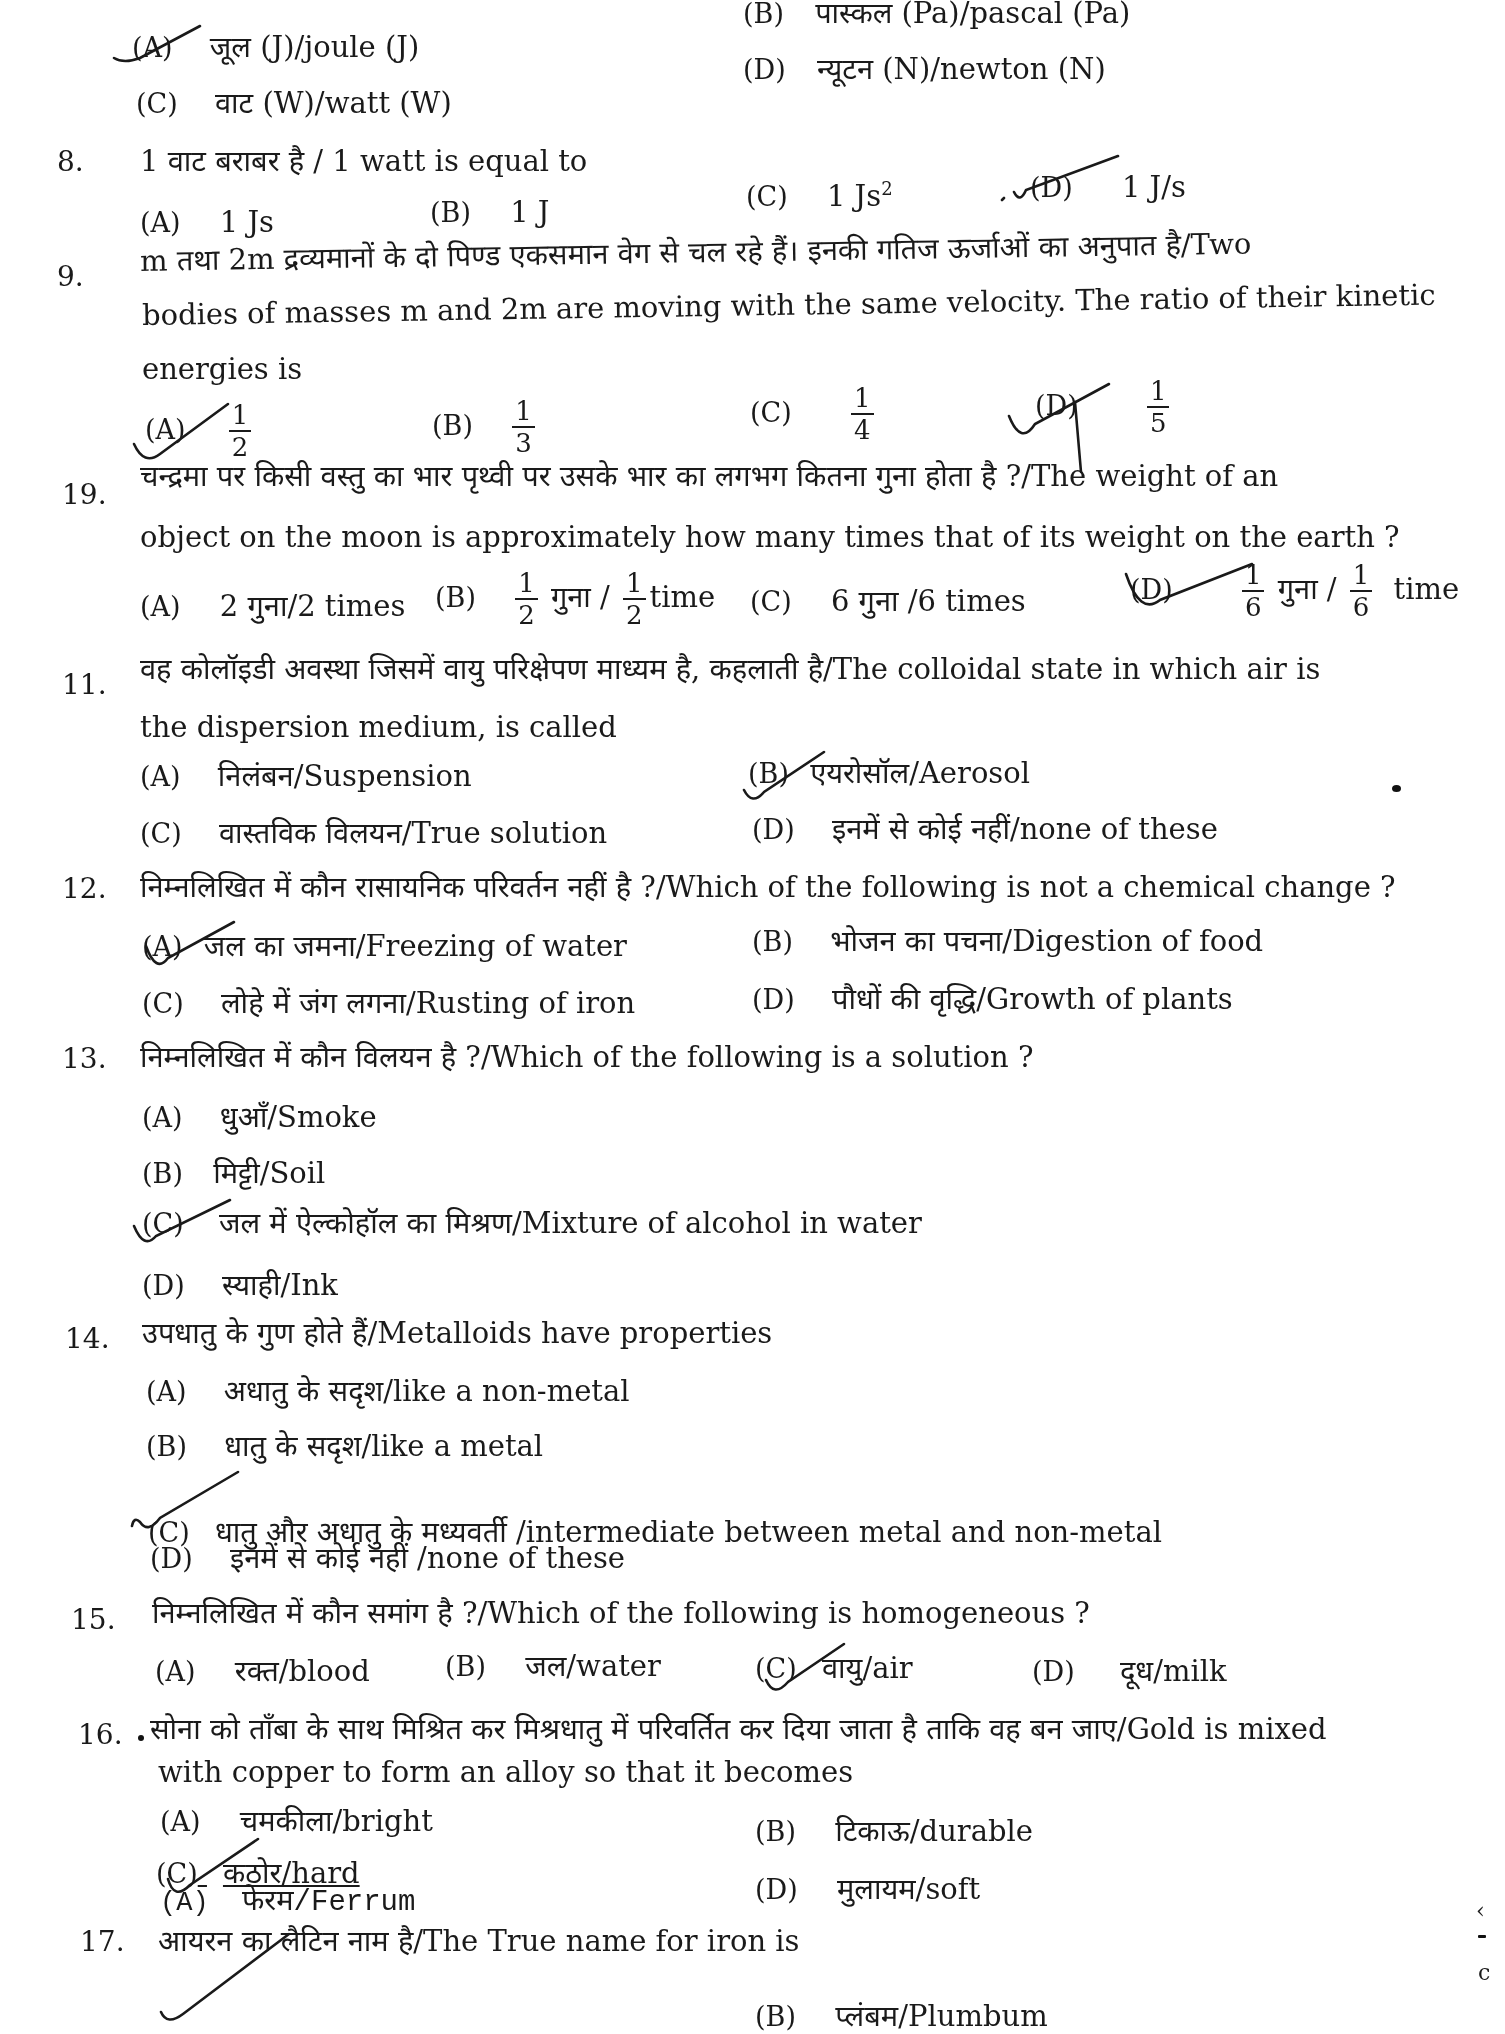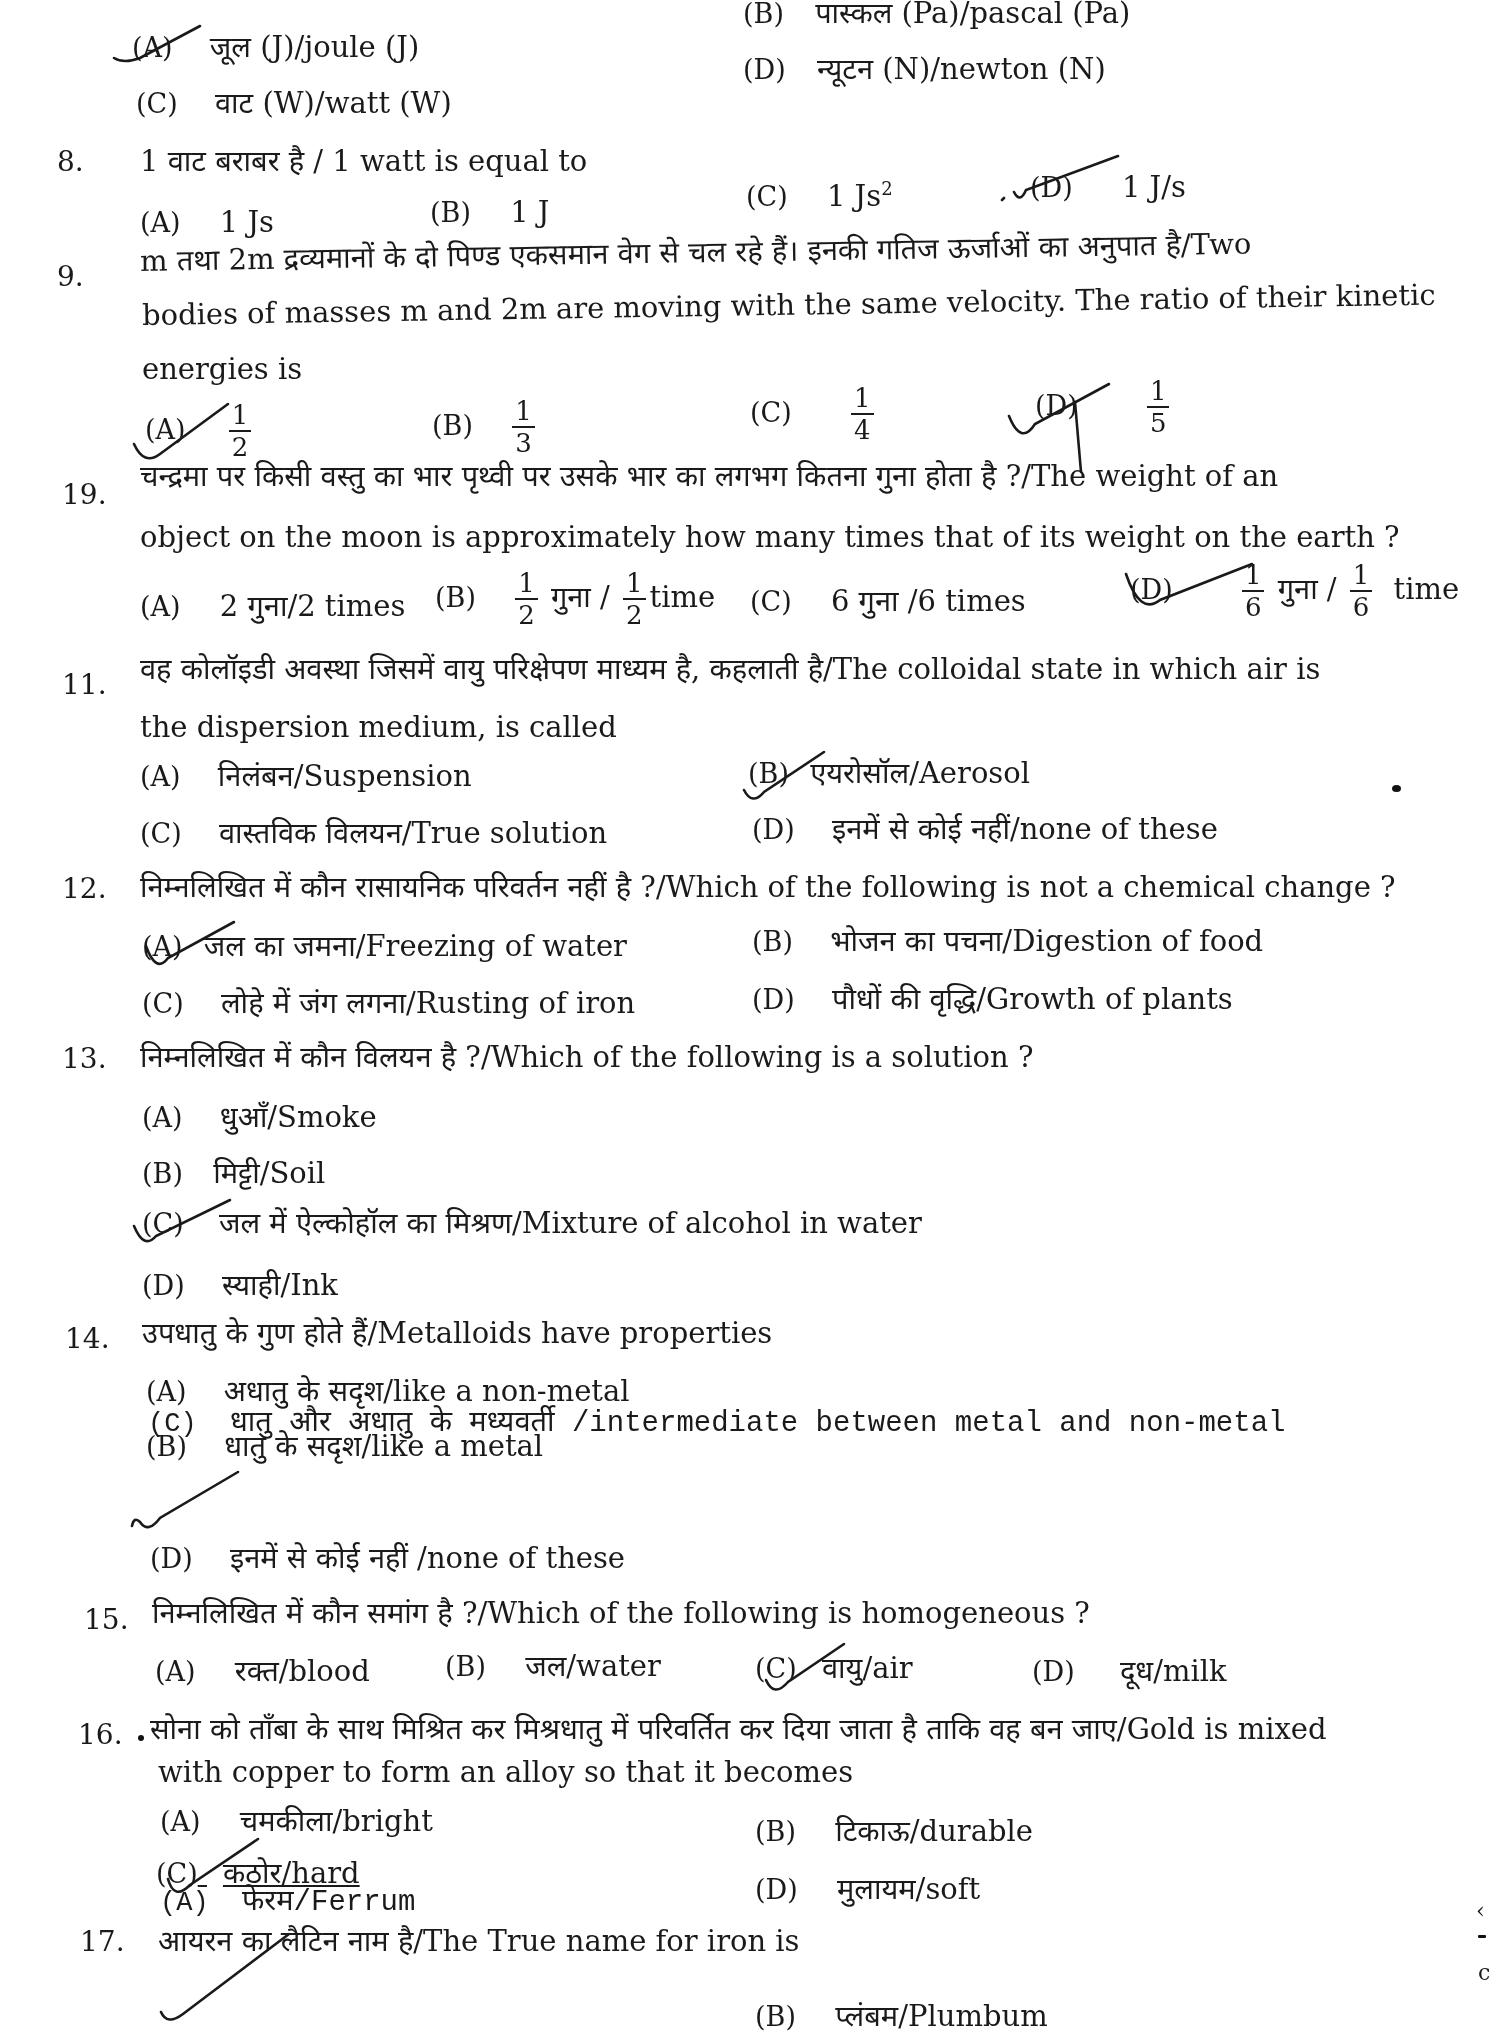--- a/index.html
+++ b/index.html
@@ -189,33 +189,33 @@
 <div class="abs qn" style="left:65px; top:1322px;">14.</div>
 <div class="abs q" style="left:142px; top:1312px;">उपधातु के गुण होते हैं/Metalloids have properties</div>
 <div class="abs opt" style="left:146px; top:1370px;">
   <span class="lbl">(A)</span>
   <span style="margin-left:28px">अधातु के सदृश/like a non-metal</span>
 </div>
 <div class="abs opt" style="left:146px; top:1425px;">
   <span class="lbl">(B)</span>
   <span style="margin-left:28px">धातु के सदृश/like a metal</span>
 </div>
-<div class="abs opt" style="left:148px; top:1400px;font-family:Liberation Mono, monospace;">
+<div class="abs opt" style="left:148px; top:1511px;">
   <span class="lbl">(C)</span>
   <span style="margin-left:16px">धातु और अधातु के मध्यवर्ती /intermediate between metal and non-metal</span>
 </div>
 <svg class="tick" style="left:128px; top:1468px;" width="120" height="80">
     <path d="M4 58 Q6 48 12 54 Q20 66 32 50 L110 4"></path>
   </svg>
 <div class="abs opt" style="left:150px; top:1537px;">
   <span class="lbl">(D)</span>
   <span style="margin-left:28px">इनमें से कोई नहीं /none of these</span>
 </div>
 
-<div class="abs qn" style="left:84px; top:1603px;">15.</div>
+<div class="abs qn" style="left:71px; top:1603px;">15.</div>
 <div class="abs q" style="left:152px; top:1592px;">निम्नलिखित में कौन समांग है ?/Which of the following is homogeneous ?</div>
 <div class="abs opt" style="left:155px; top:1650px;">
   <span class="lbl">(A)</span>
   <span style="margin-left:30px">रक्त/blood</span>
 </div>
 <div class="abs opt" style="left:445px; top:1645px;">
   <span class="lbl">(B)</span>
   <span style="margin-left:30px">जल/water</span>
 </div>
 <div class="abs opt" style="left:755px; top:1647px;">

